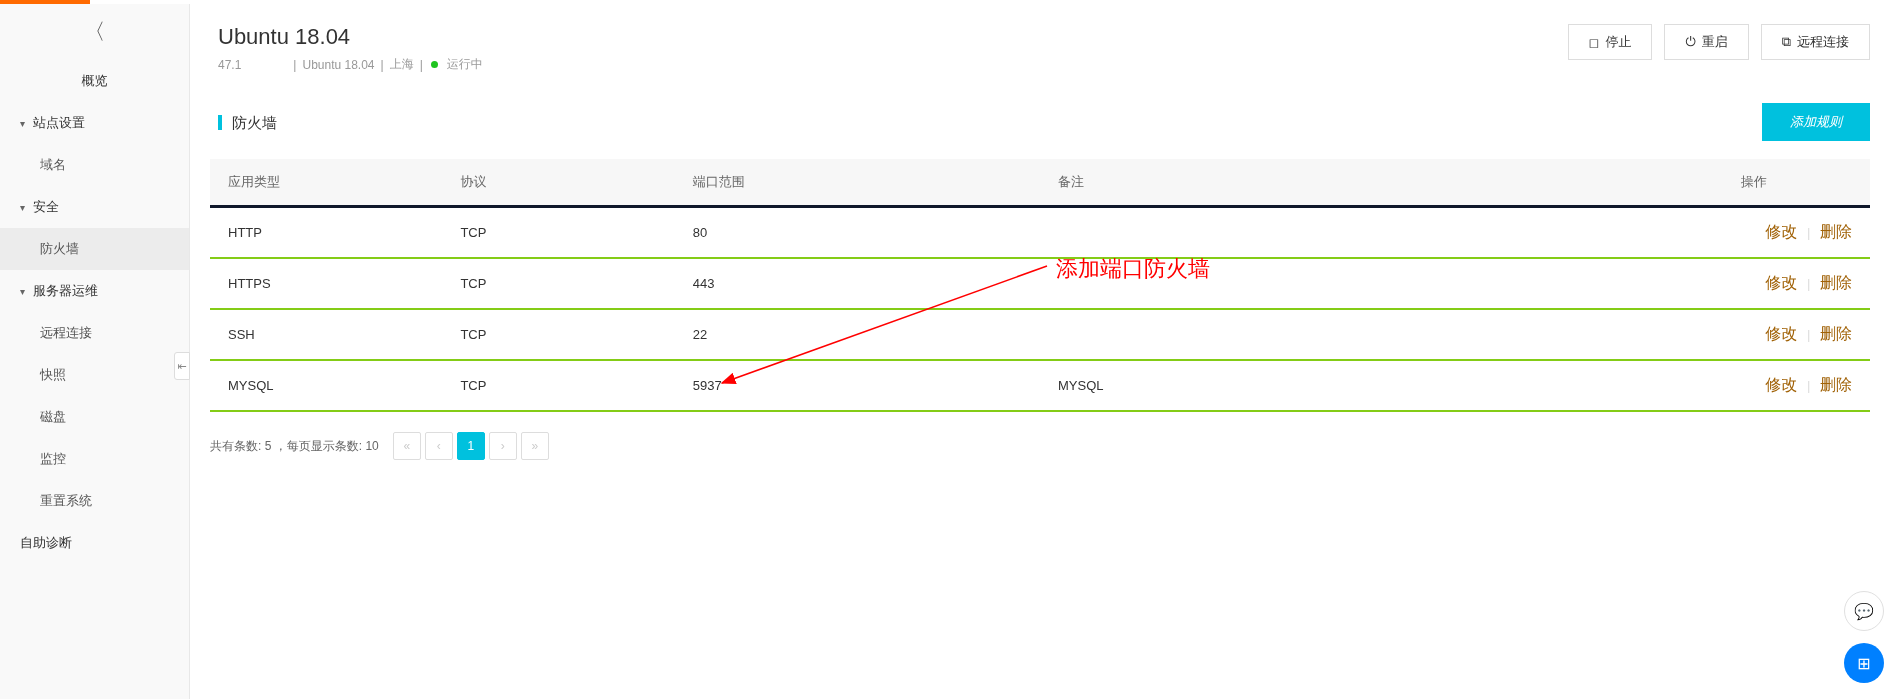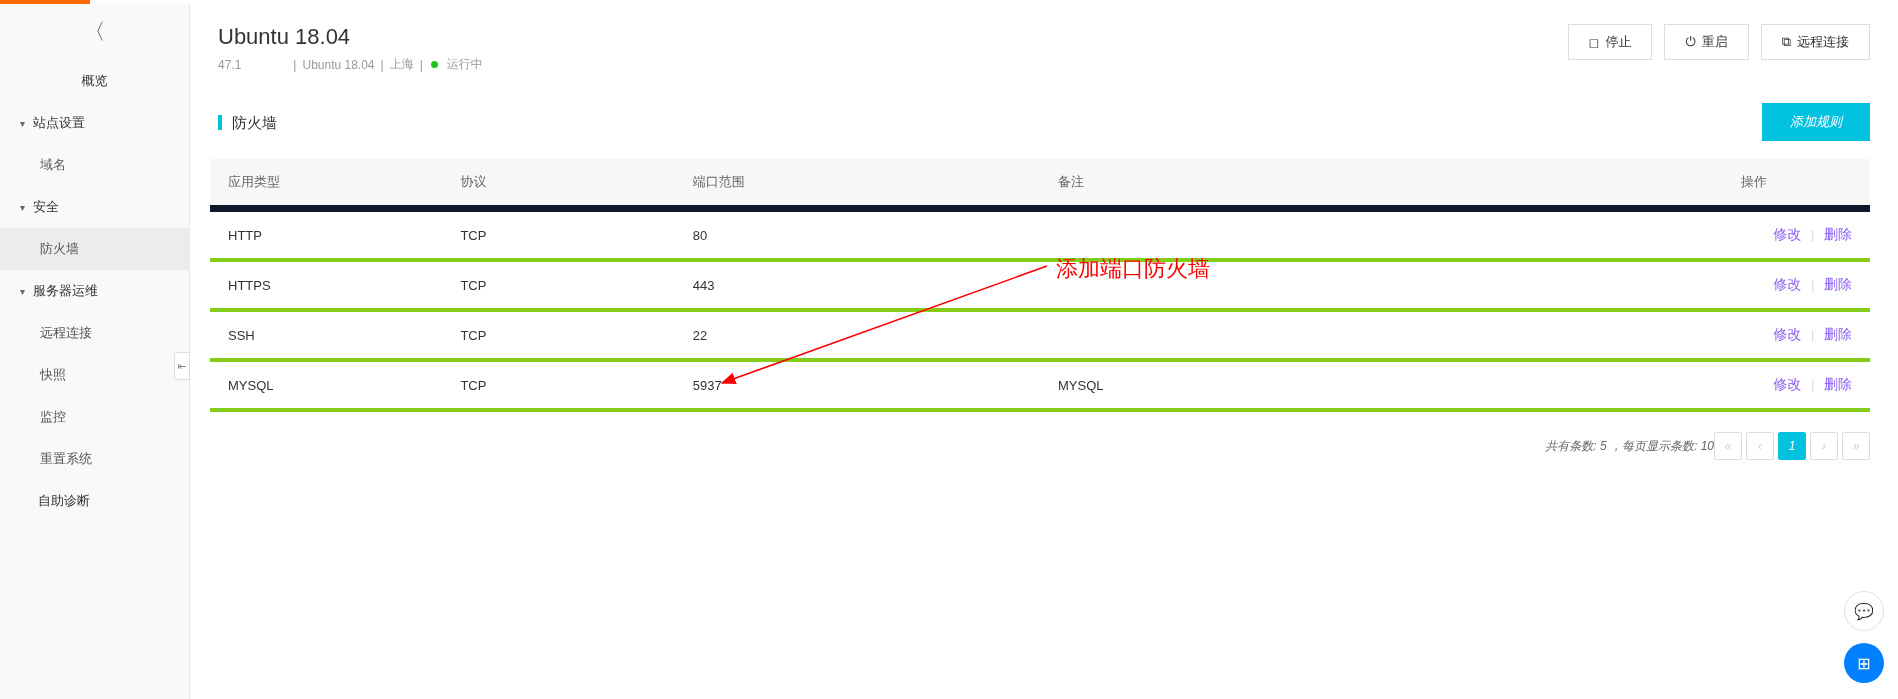--- a/index.html
+++ b/index.html
@@ -178,51 +178,50 @@
       border-collapse: collapse;
       margin-top: 4px;
     }
     .table th {
       text-align: left;
       padding: 14px 18px;
       font-weight: normal;
       font-size: 13px;
       color: #666;
       background: #f7f7f7;
-      border-bottom: 7px solid #0f172a;
+      border-bottom: 3px solid #0f172a;
     }
     .table th:last-child {
       text-align: center;
     }
     .table td {
       padding: 14px 18px;
       font-size: 13px;
       color: #333;
-      border-bottom: 4px solid #84cc16;
+      border-bottom: 2px solid #84cc16;
     }
     .table td:last-child {
       text-align: right;
     }
     .link {
-      color: #8b5cf6;
-      cursor: pointer;
-      font-size: 14px;
+      color: #a16207;
+      cursor: pointer;
+      font-size: 16px;
     }
     .link-sep {
       color: #ddd;
       margin: 0 6px;
     }
     .pagination {
       display: flex;
-      justify-content: flex-end;
       align-items: center;
       padding: 20px 0;
+      gap: 14px;
       font-size: 12px;
       color: #666;
-      font-style: italic;
     }
     .pages {
       display: flex;
       gap: 4px;
     }
     .page-btn {
       min-width: 28px;
       height: 28px;
       border: 1px solid #ddd;
       background: #fff;
@@ -315,27 +314,30 @@
       <span class="arrow">▾</span>
       <span>服务器运维</span>
     </div>
     <div class="sidebar-sub">
       <span>远程连接</span>
     </div>
     <div class="sidebar-sub">
       <span>快照</span>
     </div>
     <div class="sidebar-sub">
+      <span>磁盘</span>
+    </div>
+    <div class="sidebar-sub">
       <span>监控</span>
     </div>
     <div class="sidebar-sub">
       <span>重置系统</span>
     </div>
     <div class="sidebar-group" style="font-weight:500;">
-      <span style="margin-left:18px;font-family:Liberation Mono, monospace;">自助诊断</span>
+      <span style="font-family:Liberation Mono, monospace;">自助诊断</span>
     </div>
     <div class="sidebar-toggle">⇤</div>
   </div>
 
   <div class="main">
     <div class="header">
       <div class="header-left">
         <div class="title">Ubuntu 18.04</div>
         <div class="header-meta">
           <span>47.1</span>

